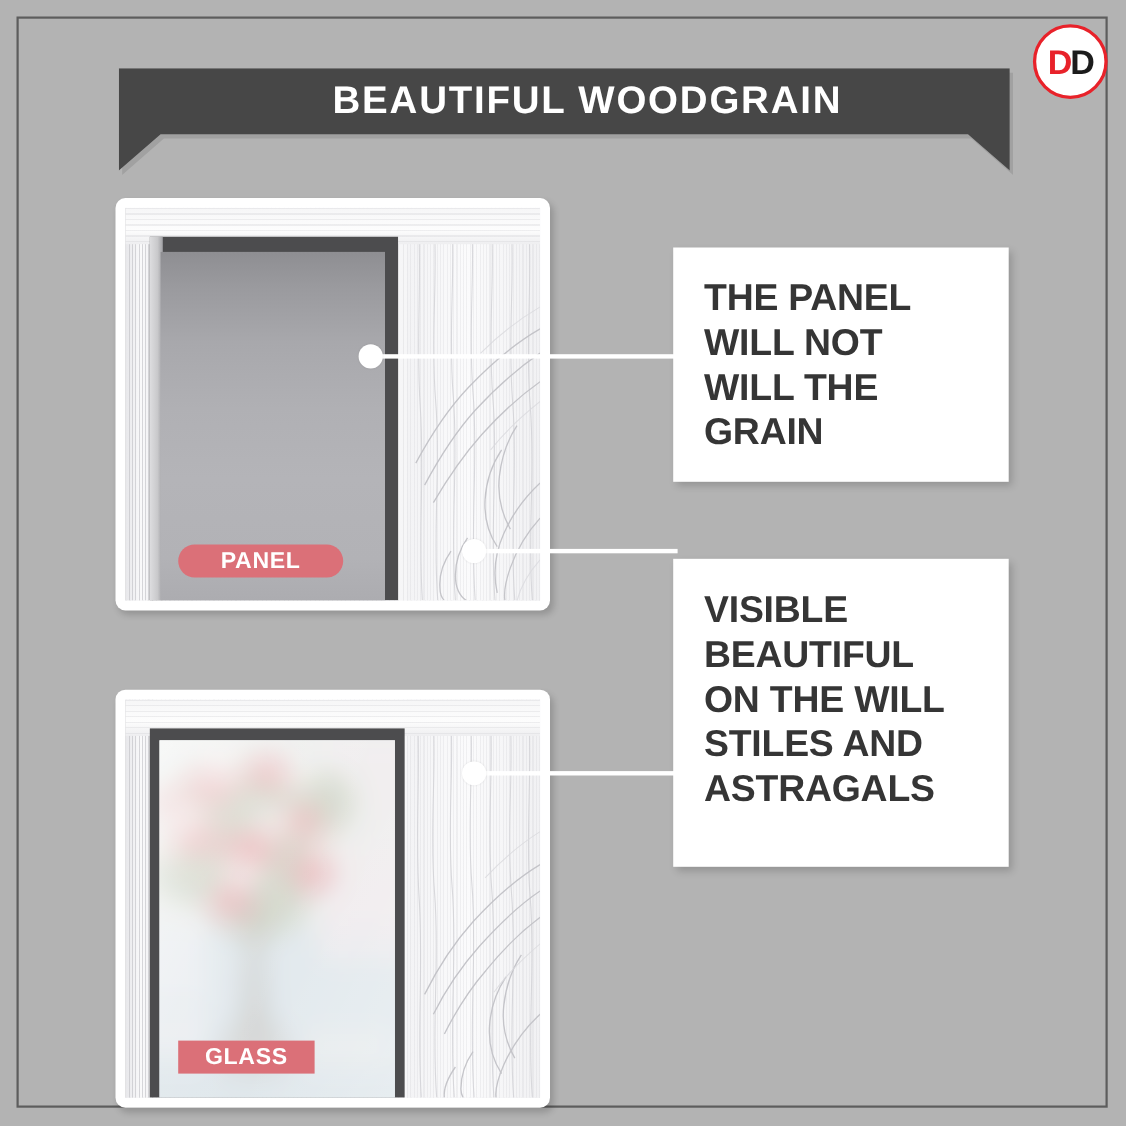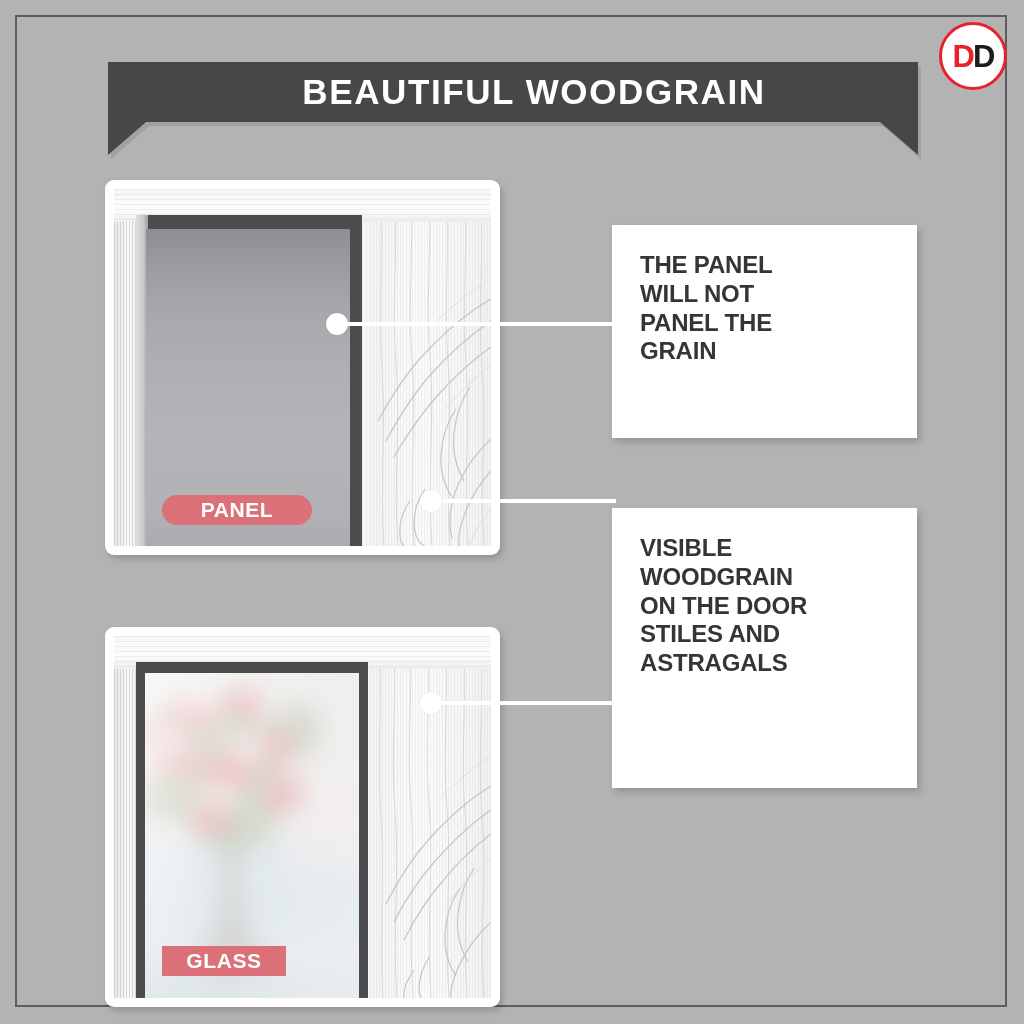--- a/index.html
+++ b/index.html
@@ -279,21 +279,21 @@
   }
   #callout-2 {
     left: 612px;
     top: 470px;
     width: 305px;
     height: 280px;
     margin-top: 38px;
   }
   .callout-text {
     color: #353535;
-    font-size: 24px;
+    font-size: 34px;
     font-weight: bold;
     line-height: 1.2;
     font-family: "Liberation Sans", sans-serif;
     letter-spacing: -.2px;
   }
 
   
   .connector-line {
     position: absolute;
     height: 4px;
@@ -495,28 +495,28 @@
   <div id="line-2" class="connector-line"></div>
   <div id="dot-2" class="connector-dot"></div>
 
   <div id="line-3" class="connector-line"></div>
   <div id="dot-3" class="connector-dot"></div>
 
   <div id="callout-1" class="callout">
     <div class="callout-text">
       <div>THE PANEL</div>
       <div>WILL NOT</div>
-      <div>PANEL THE</div>
+      <div>WILL THE</div>
       <div>GRAIN</div>
     </div>
   </div>
 
   <div id="callout-2" class="callout">
     <div class="callout-text">
       <div>VISIBLE</div>
-      <div>WOODGRAIN</div>
-      <div>ON THE DOOR</div>
+      <div>BEAUTIFUL</div>
+      <div>ON THE WILL</div>
       <div>STILES AND</div>
       <div>ASTRAGALS</div>
     </div>
   </div>
 
 </div>
 
 </body></html>

